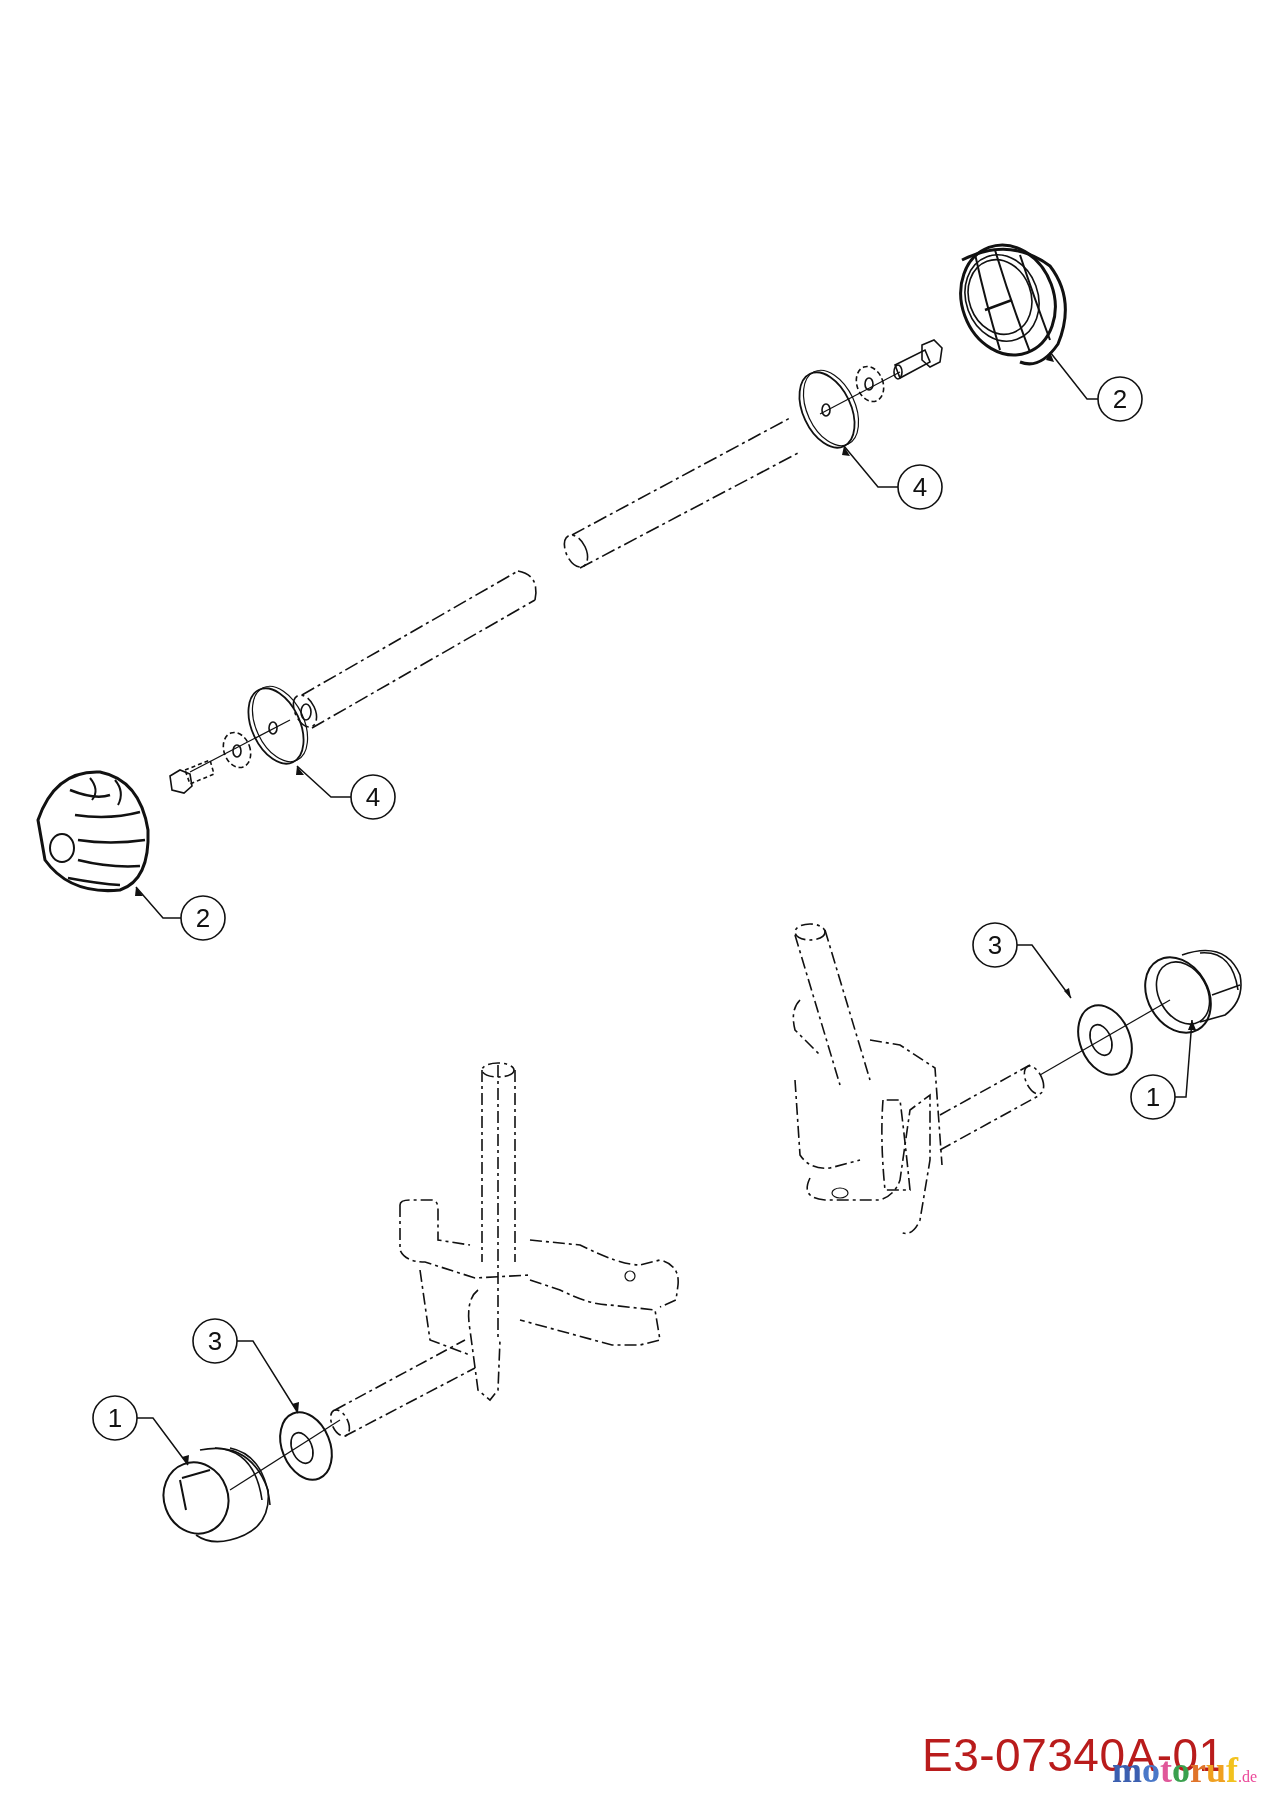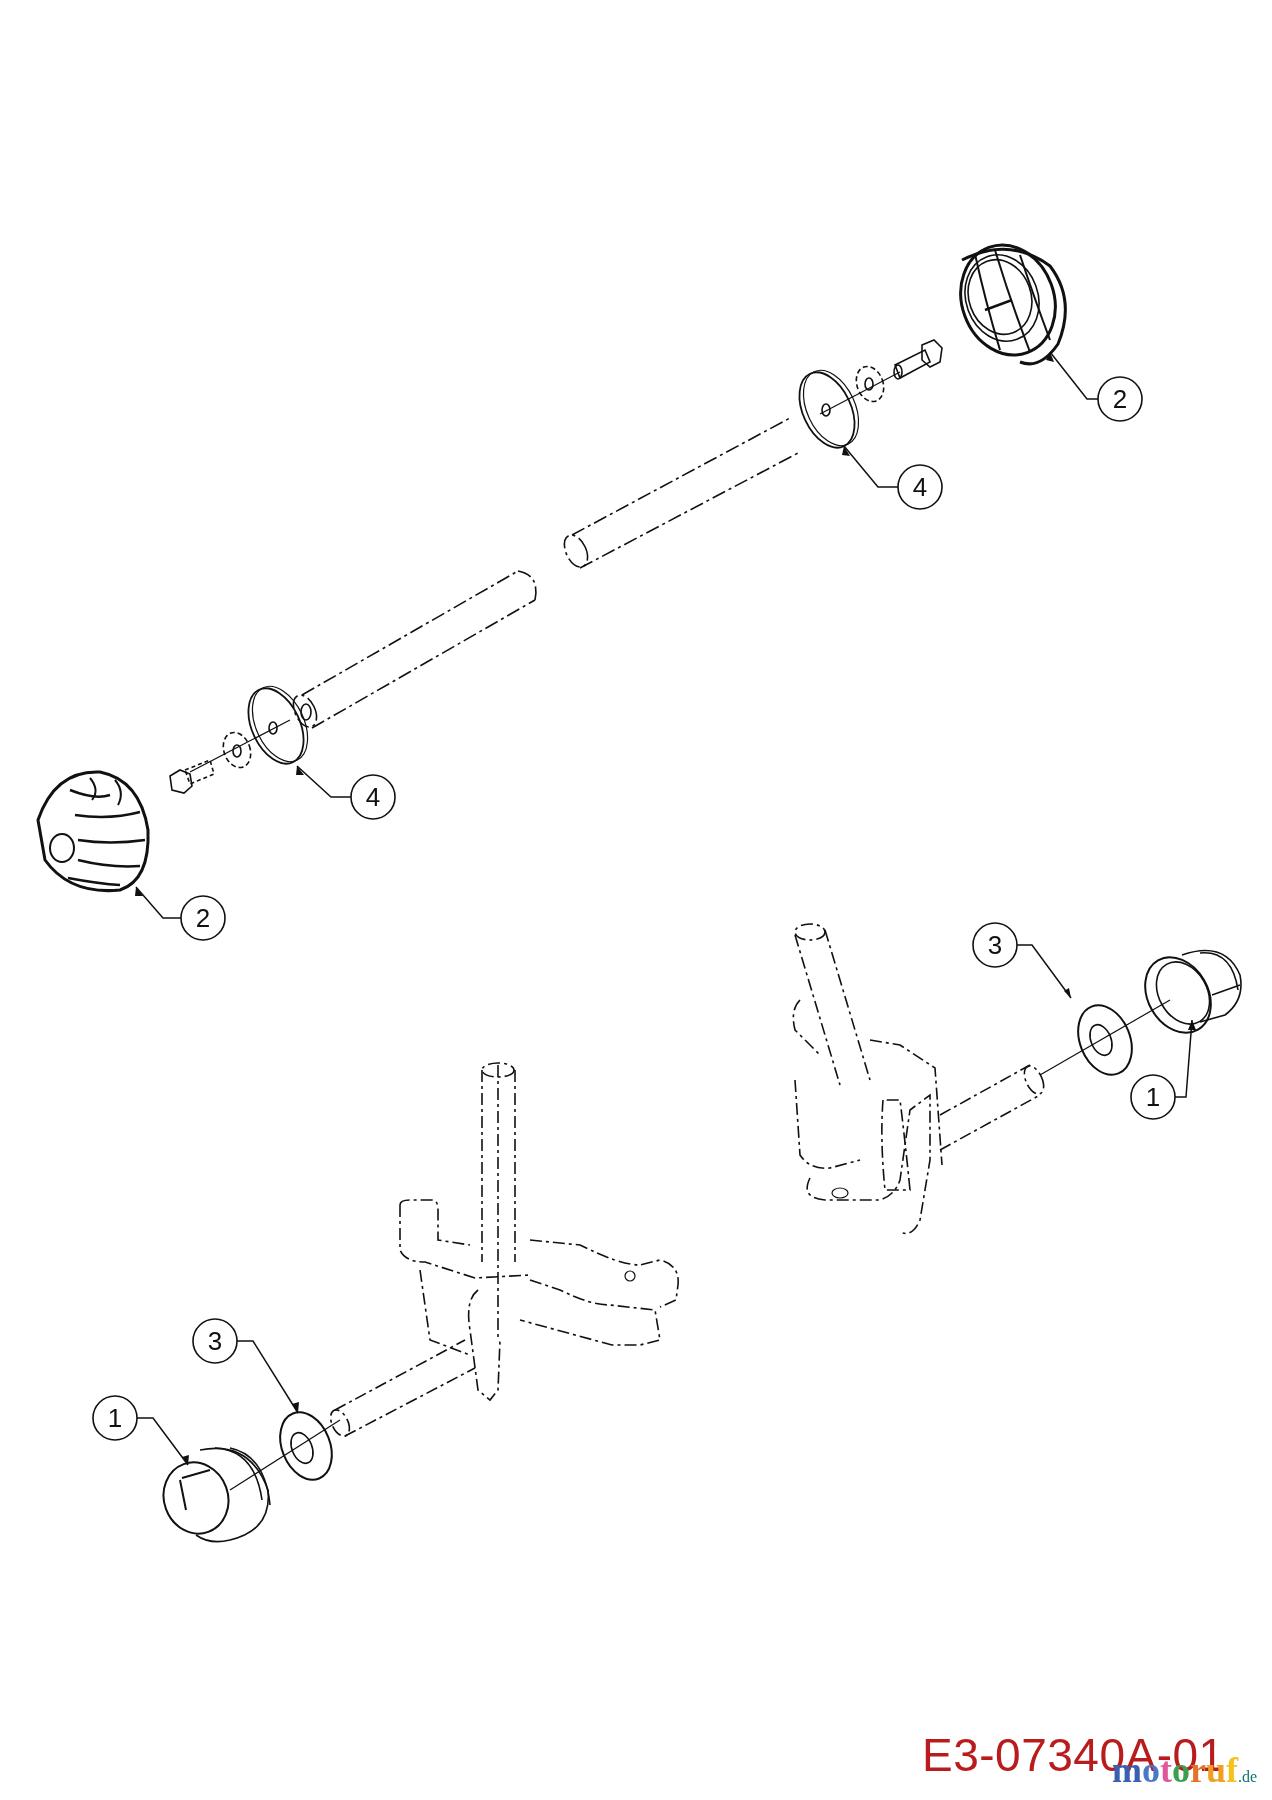--- a/index.html
+++ b/index.html
@@ -1,21 +1,21 @@
 <!DOCTYPE html>
 <html><head>
 <meta charset="utf-8">
 <style>
   html, body { margin: 0; padding: 0; background: #ffffff; }
   body { width: 1272px; height: 1800px; position: relative; overflow: hidden; font-family: "Liberation Sans", sans-serif; }
   #diagram { position: absolute; left: 0; top: 0; width: 1272px; height: 1800px; }
   .callout-text { font-family: "Liberation Sans", sans-serif; font-size: 26px; fill: #111; }
   .drawing-code { position: absolute; left: 922px; top: 1728px; font-family: Liberation Sans, sans-serif; font-size: 46px; color: #b91c1c; letter-spacing: 0.5px; white-space: nowrap; }
   .watermark { position: absolute; left: 1112px; top: 1752px; font-family: "Liberation Serif", serif; font-size: 36px; font-weight: bold; white-space: nowrap; line-height: 1; }
-  .watermark span.de { font-size: 16px; font-weight: normal; color: #0f766e; }
+  .watermark span.de { font-size: 16px; font-weight: normal; color: #ec4899; }
 </style>
 </head>
 <body>
 
 <svg id="diagram" viewBox="0 0 1272 1800" xmlns="http://www.w3.org/2000/svg">
   <g fill="none" stroke="#111" stroke-width="1.6">
 
     <g>
       <ellipse cx="1008" cy="300" rx="46" ry="56" transform="rotate(-20 1008 300)" stroke-width="3"></ellipse>
       <ellipse cx="1002" cy="298" rx="36" ry="44" transform="rotate(-20 1002 298)"></ellipse>

